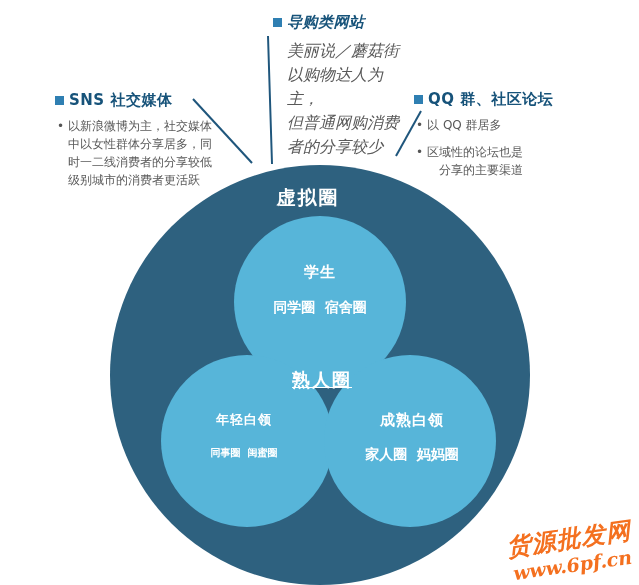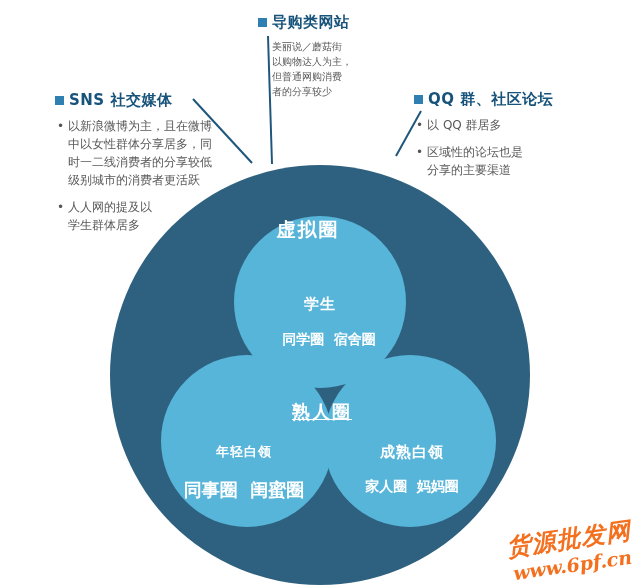--- a/index.html
+++ b/index.html
@@ -10,39 +10,39 @@
 
   .big-circle { position:absolute; left:110px; top:165px; width:420px; height:420px;
                 border-radius:50%; background:#2e617f; z-index:2; }
   .sub-circle { position:absolute; width:172px; height:172px; border-radius:50%;
                 background:#57b5d9; z-index:3; }
   .sub-circle.top   { left:234px; top:216px; }
   .sub-circle.left  { left:161px; top:355px; }
   .sub-circle.right { left:324px; top:355px; }
 
   .circle-label { position:absolute; z-index:4; color:#ffffff; font-weight:bold;
-                  text-align:center; white-space:pre;margin-top:32px; }
+                  text-align:center; white-space:pre; }
   .outer-label   { left:238px; top:185px; width:140px; font-size:19px; letter-spacing:2px; }
   .cluster-label { left:252px; top:368px; width:140px; font-size:18px; letter-spacing:2px;text-decoration:underline; }
   .t-title  { left:250px; top:263px; width:140px; font-size:15px; letter-spacing:1px; }
-  .t-sub    { left:244px; top:299px; width:170px; font-size:14px; }
+  .t-sub    { left:235px; top:299px; width:170px; font-size:14px; }
   .l-title  { left:174px; top:411px; width:140px; font-size:13px; letter-spacing:1px; }
-  .l-sub    { left:159px; top:446px; width:170px; font-size:18px; }
+  .l-sub    { left:159px; top:446px; width:170px; font-size:10px; }
   .r-title  { left:342px; top:411px; width:140px; font-size:15px; letter-spacing:1px; }
   .r-sub    { left:327px; top:446px; width:170px; font-size:14px; }
 
   .callout { position:absolute; z-index:5; }
-  .callout.pos-top   { left:258px; top:14px;  width:135px; }
+  .callout.pos-top   { left:273px; top:14px;  width:135px;font-style:italic; }
   .callout.pos-left  { left:55px;  top:92px;  width:182px; }
-  .callout.pos-right { left:414px; top:91px;  width:194px; }
+  .callout.pos-right { left:414px; top:91px;  width:194px;text-align:right; }
   .callout-head { display:flex; align-items:flex-start; gap:5px; }
   .bullet-square { width:9px; height:9px; background:#2f7fb2; margin-top:4px; flex:none; }
   .callout-title { font-size:15px; font-weight:bold; color:#17537a; letter-spacing:0.5px;
                    line-height:1.15; }
-  .callout-body { margin-top:8px; padding-left:14px; font-size:10px; color:#595959;
+  .callout-body { margin-top:8px; padding-left:14px; font-size:16px; color:#595959;
                   line-height:1.5; white-space:pre-line; }
   .callout-list { list-style:none; margin-top:8px; padding-left:2px; }
   .callout-list li { display:flex; font-size:12px; color:#595959; line-height:1.5;
                      margin-bottom:9px; }
   .callout-list li::before { content:"•"; margin-right:4px; color:#555; flex:none; }
   .callout-list li span { white-space:pre-line; }
 
   .watermark { position:absolute; right:6px; bottom:8px; z-index:6; transform:rotate(-8deg);
                color:#f4701f; font-family:"DejaVu Serif", serif; font-style:italic;
                font-weight:bold; text-align:center; line-height:1.2; }
@@ -88,28 +88,24 @@
 者的分享较少</div>
   </div>
 
   <div class="callout pos-left">
     <div class="callout-head">
       <span class="bullet-square"></span>
       <span class="callout-title">SNS 社交媒体</span>
     </div>
     <ul class="callout-list">
       <li>
-        <span>以新浪微博为主，且在微博
+        <span>以新浪微博为主，社交媒体
 中以女性群体分享居多，同
 时一二线消费者的分享较低
 级别城市的消费者更活跃</span>
-      </li>
-      <li>
-        <span>人人网的提及以
-学生群体居多</span>
       </li>
     </ul>
   </div>
 
   <div class="callout pos-right">
     <div class="callout-head">
       <span class="bullet-square"></span>
       <span class="callout-title">QQ 群、社区论坛</span>
     </div>
     <ul class="callout-list">

